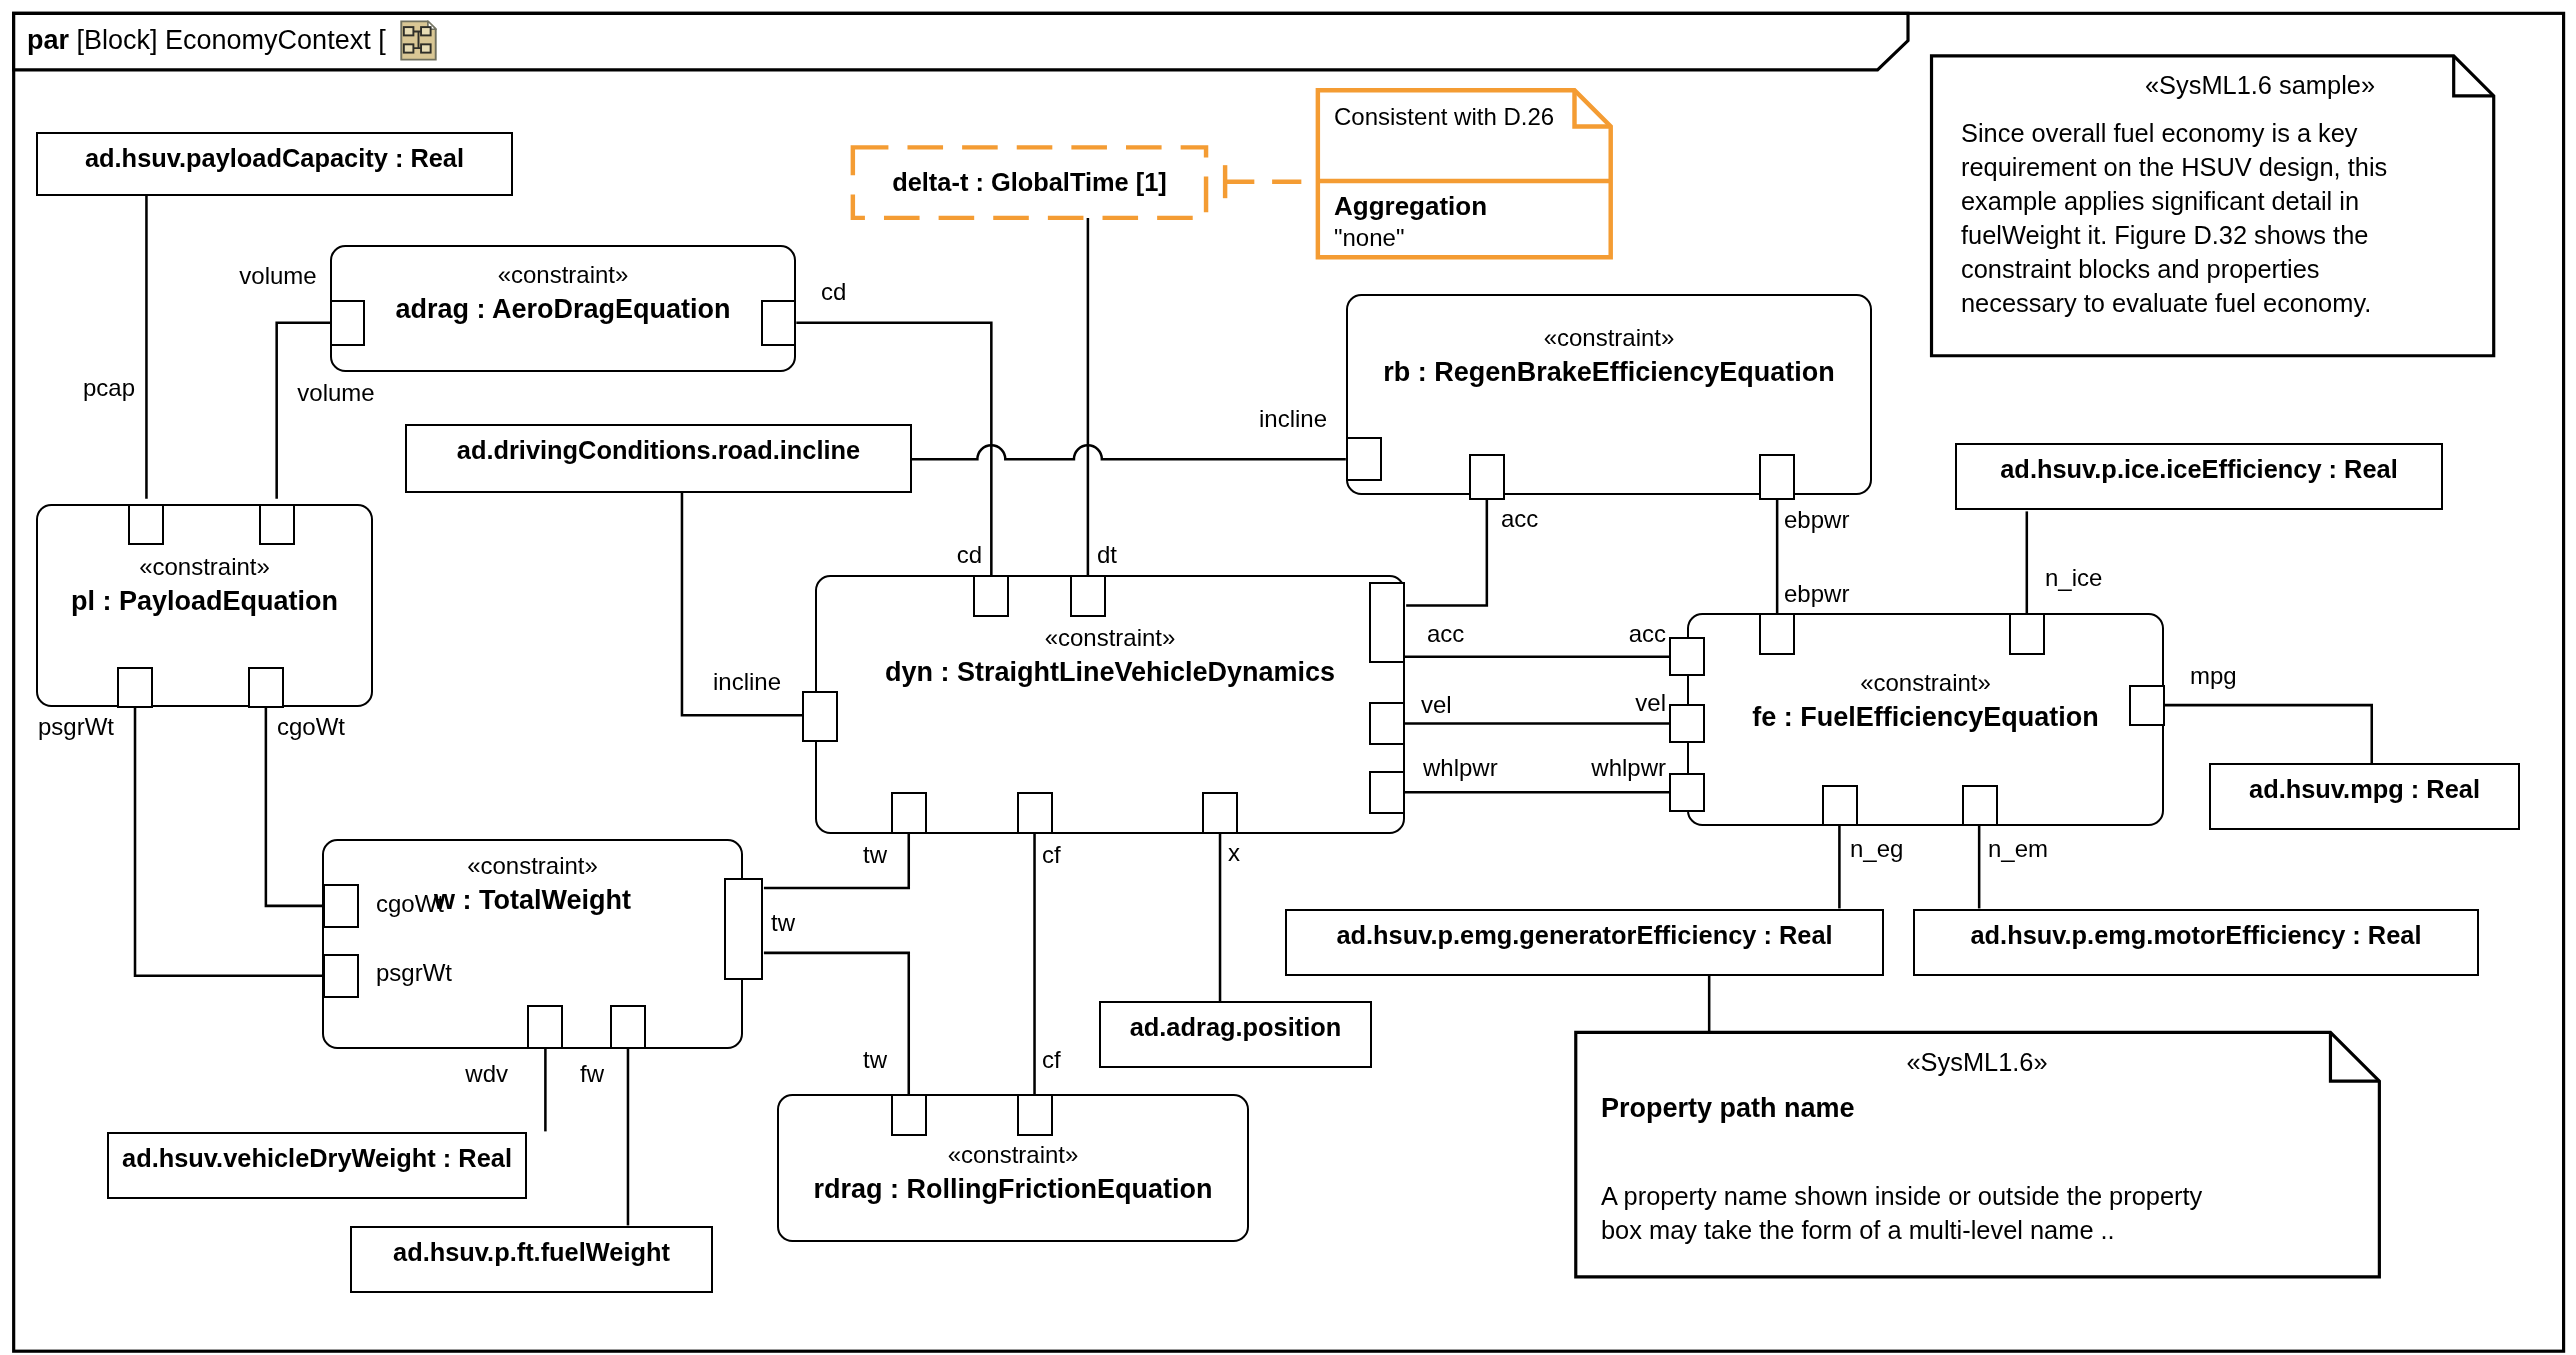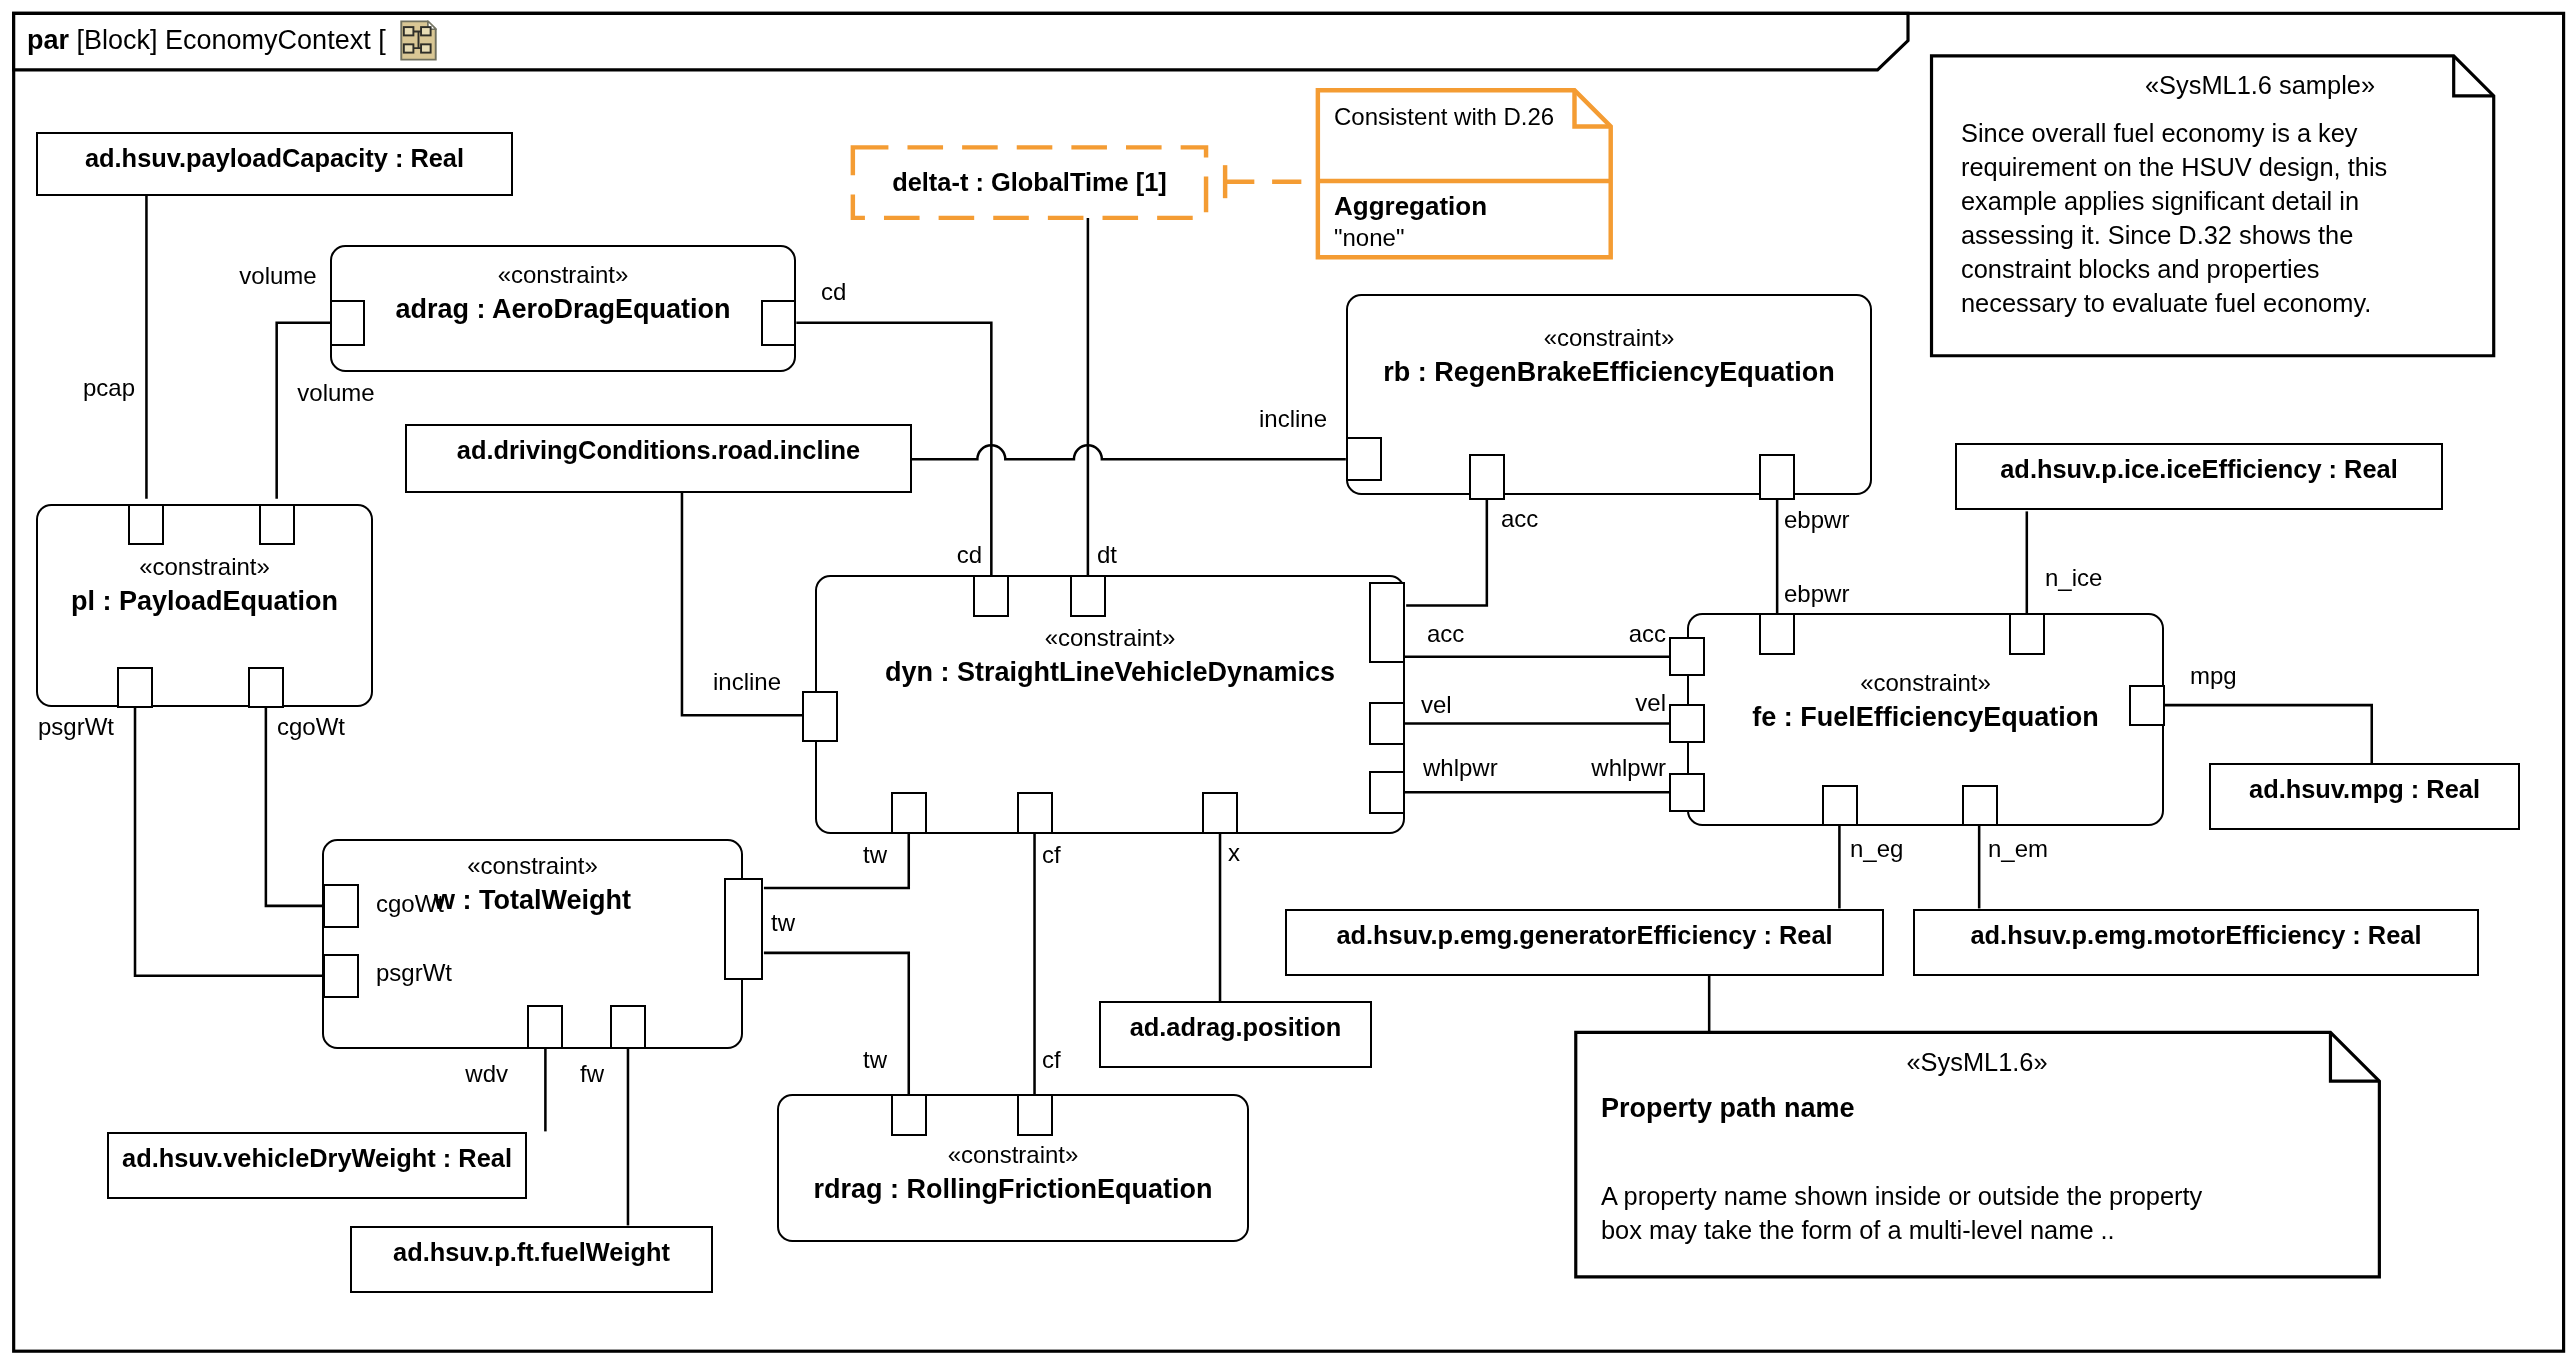--- a/index.html
+++ b/index.html
@@ -173,21 +173,21 @@
 
   <div class="ntext" style="left:1334px;top:103px;font-size:24px;">Consistent with D.26</div>
   <div class="ntext" style="left:1334px;top:191px;font-size:26px;font-weight:bold;">Aggregation</div>
   <div class="ntext" style="left:1334px;top:224px;font-size:24px;">"none"</div>
 
   <div class="ntext" style="left:2213px;top:71px;font-size:25.4px;transform:translateX(-50%);margin-left:47px;">«SysML1.6 sample»</div>
   <div class="ntext" style="left:1961px;top:116px;" id="sample-body">
       <div class="note-body-line">Since overall fuel economy is a key</div>
       <div class="note-body-line">requirement on the HSUV design, this</div>
       <div class="note-body-line">example applies significant detail in</div>
-      <div class="note-body-line">assessing it. Since D.32 shows the</div>
+      <div class="note-body-line">fuelWeight it. Figure D.32 shows the</div>
       <div class="note-body-line">constraint blocks and properties</div>
       <div class="note-body-line">necessary to evaluate fuel economy.</div>
     </div>
 
   <div class="ntext" style="left:1977px;top:1048px;font-size:25.4px;transform:translateX(-50%);">«SysML1.6»</div>
   <div class="ntext" style="left:1601px;top:1093px;font-size:27px;font-weight:bold;">Property path name</div>
   <div class="ntext" style="left:1601px;top:1179px;" id="property-body">
       <div class="note-body-line">A property name shown inside or outside the property</div>
       <div class="note-body-line">box may take the form of a multi-level name ..</div>
     </div>

